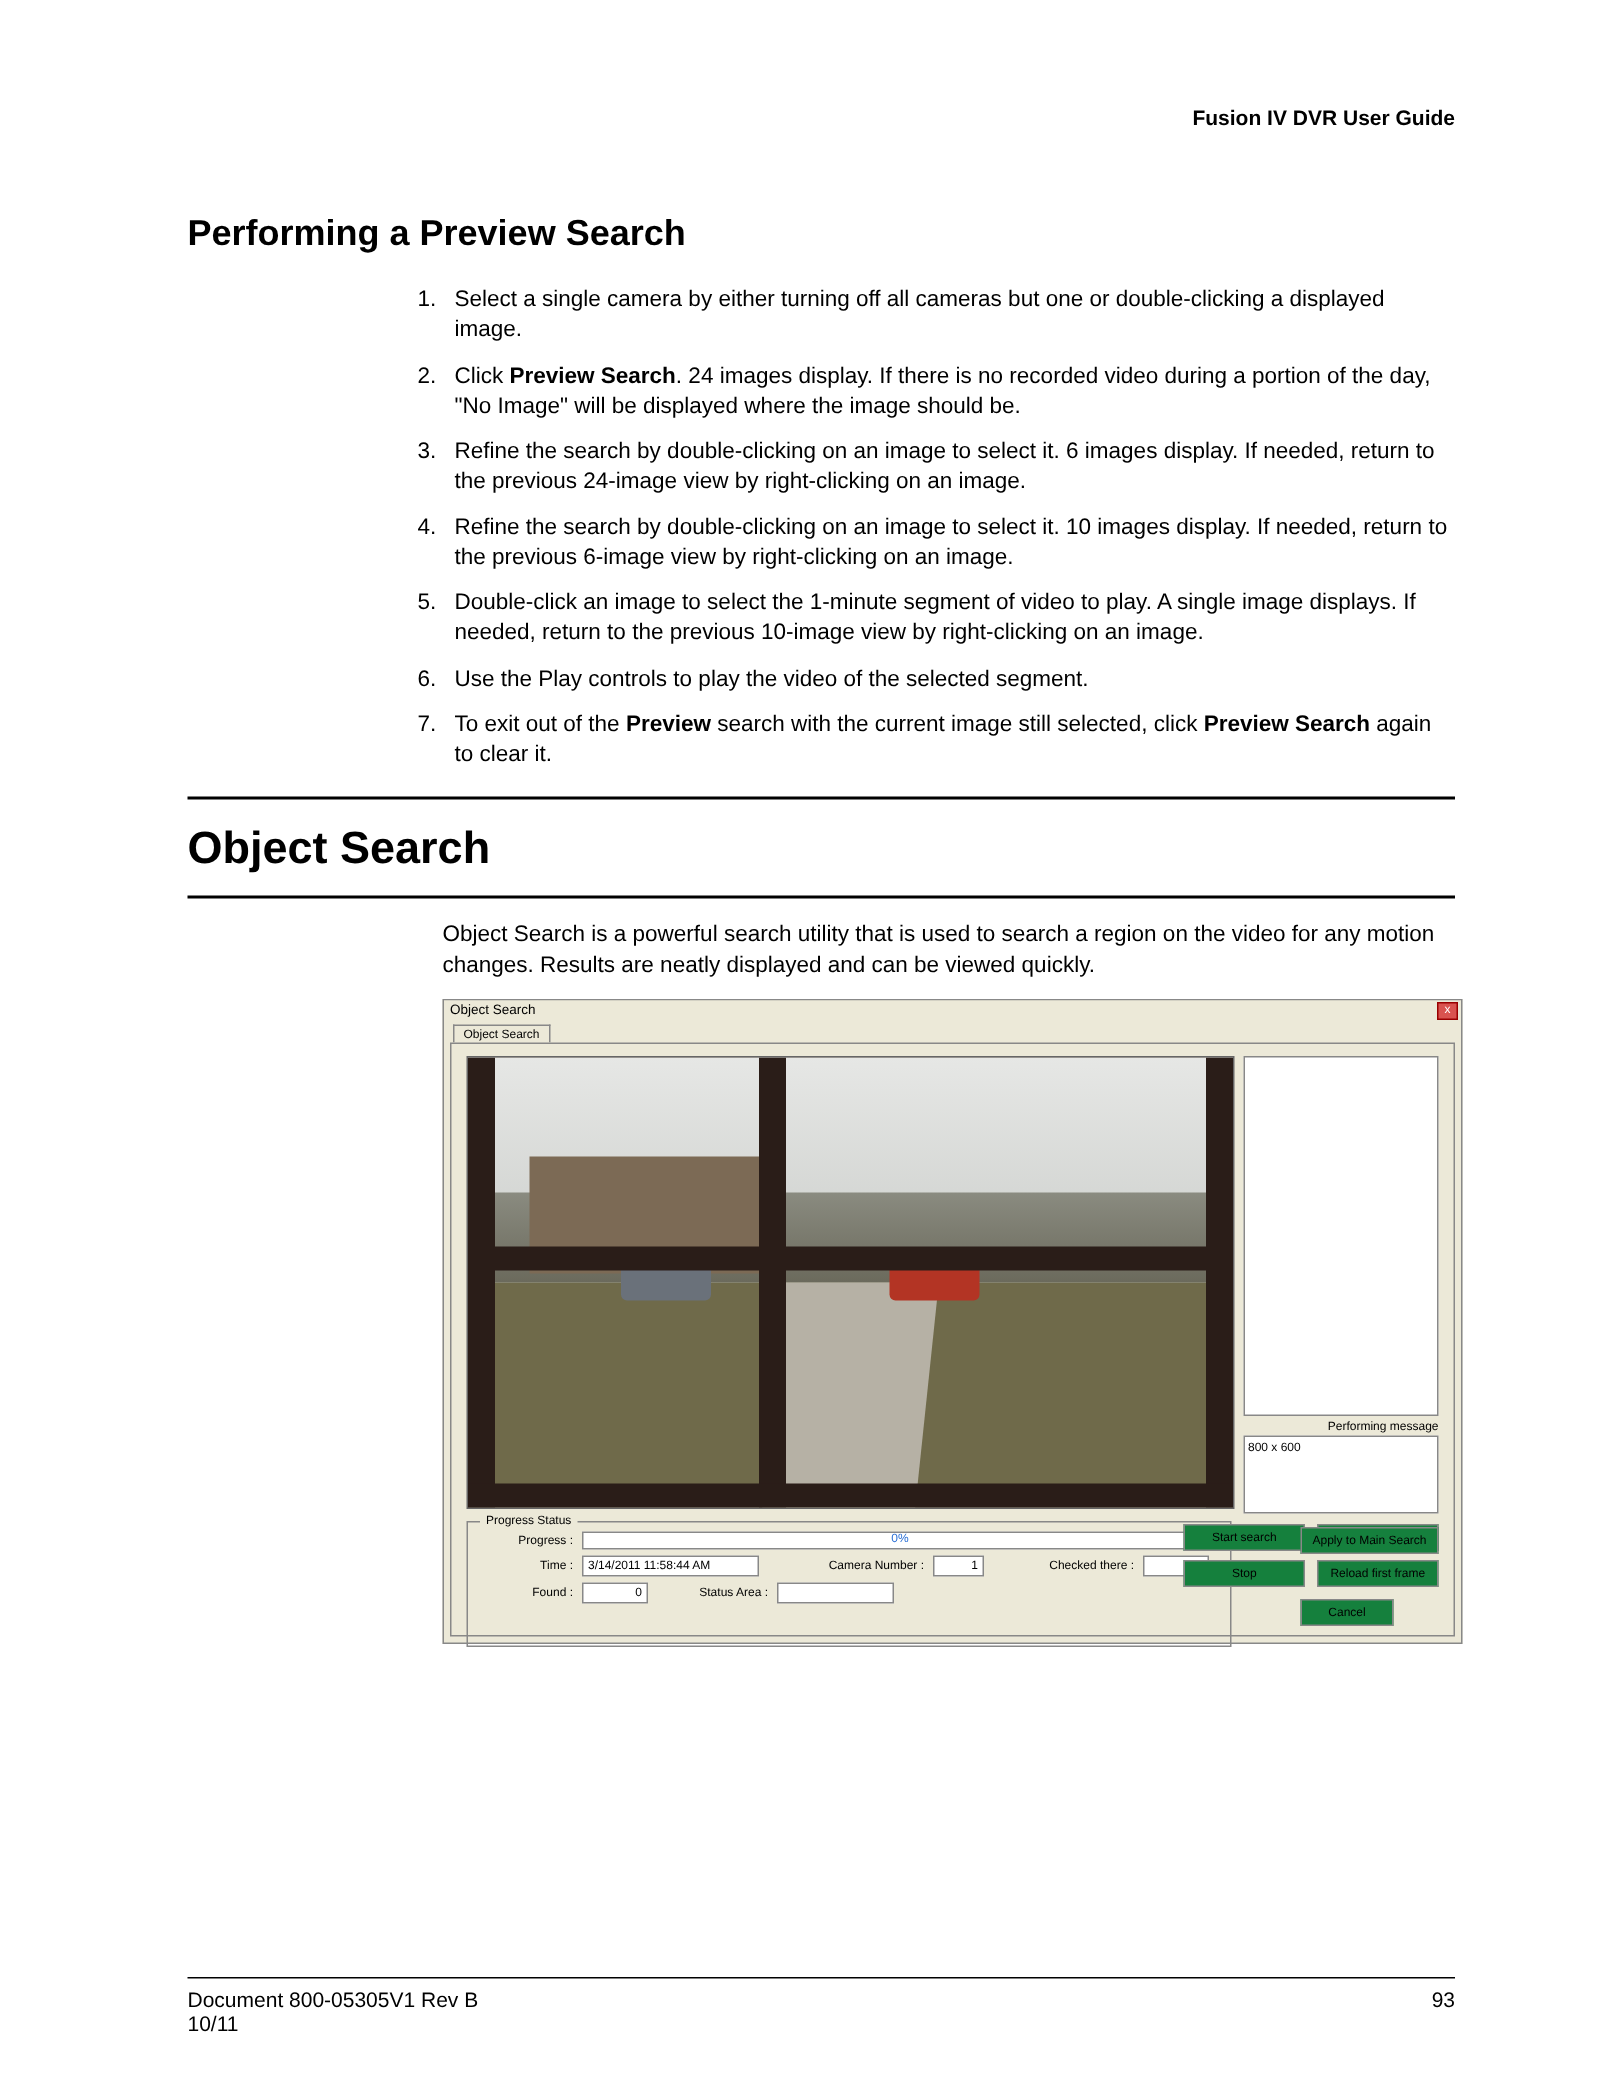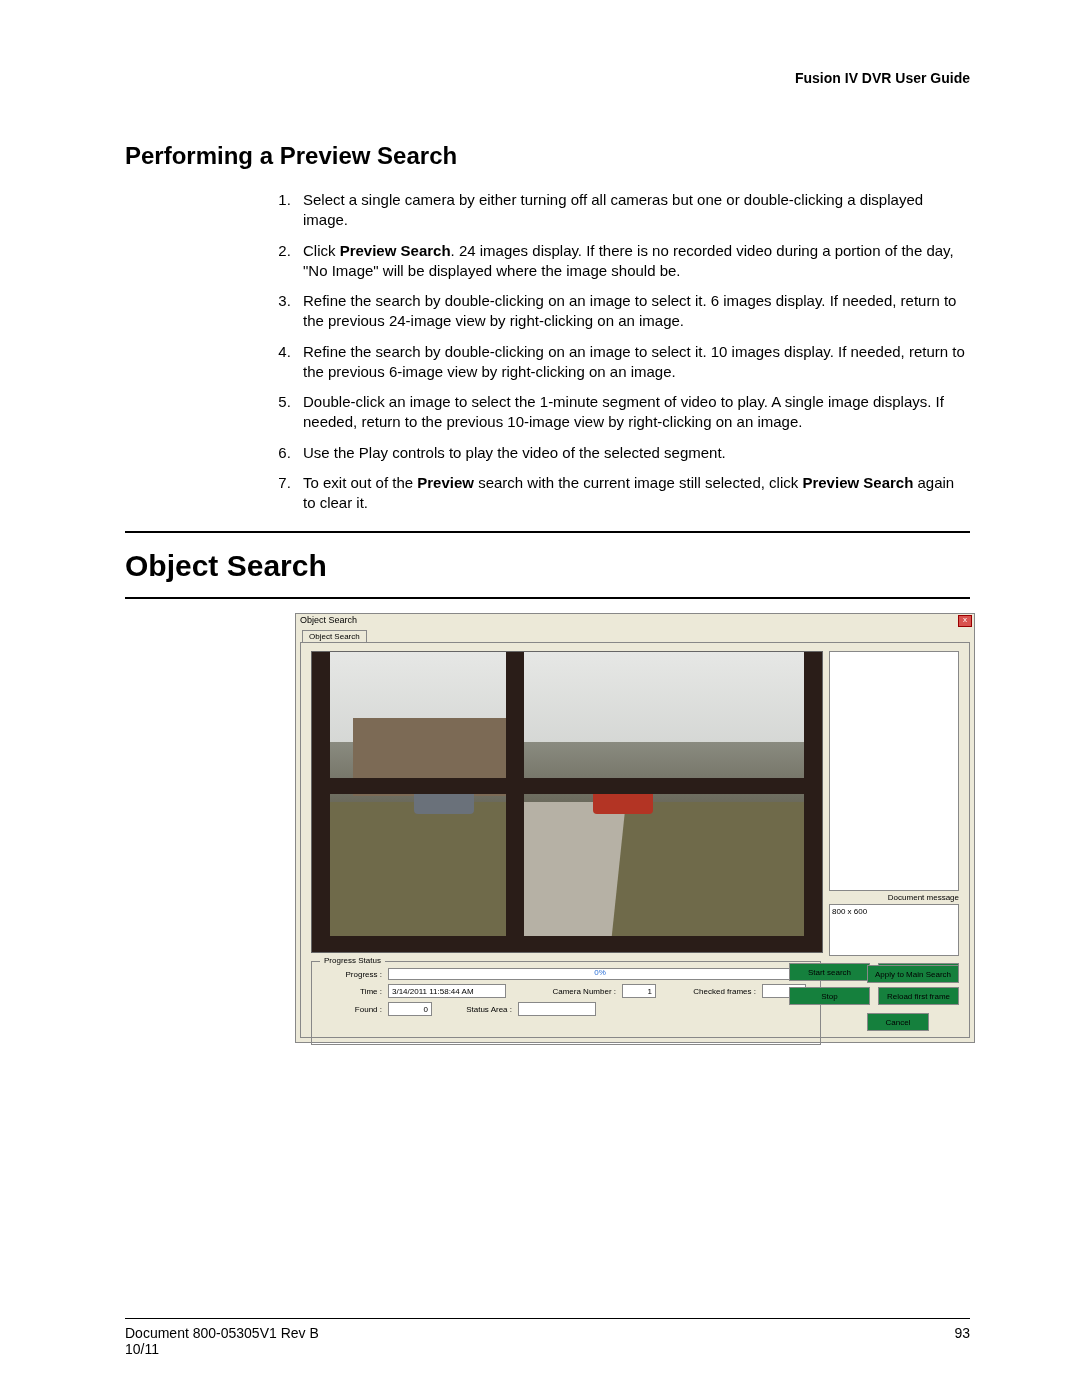--- a/index.html
+++ b/index.html
@@ -62,20 +62,21 @@
     <li>Refine the search by double-clicking on an image to select it.  10 images display. If needed, return to the previous 6-image view by right-clicking on an image.</li>
     <li>Double-click an image to select the 1-minute segment of video to play.  A single image displays.  If needed, return to the previous 10-image view by right-clicking on an image.</li>
     <li>Use the Play controls to play the video of the selected segment.</li>
     <li><span>To exit out of the </span><b>Preview</b><span> search with the current image still selected, click </span><b>Preview Search</b><span> again to clear it.</span></li>
   </ol>
 
   <hr class="rule">
   <div class="h1">Object Search</div>
   <hr class="rule">
 
+  <div class="intro">Object Search is a powerful search utility that is used to search a region on the video for any motion changes.  Results are neatly displayed and can be viewed quickly.</div>
 
   <div class="shot">
     <div class="titlebar">
       <span class="t">Object Search</span>
       <span class="x">x</span>
     </div>
     <div class="tab">Object Search</div>
     <div class="panel">
 
       <div class="video">
@@ -88,40 +89,40 @@
         <div class="car red"></div>
         <div class="beamH" style="top:42%;"></div>
         <div class="beamV" style="left:38%;"></div>
         <div class="beamV" style="left:0;"></div>
         <div class="beamV" style="right:0;"></div>
         <div class="beamH" style="bottom:0;"></div>
       </div>
 
       <div class="side">
         <div class="listbox"></div>
-        <div class="opmsg">Document message</div>
+        <div class="opmsg">Performing message</div>
         <div class="opbox">800 x 600</div>
       </div>
 
       <div class="pstatus">
         <span class="lab">Progress Status</span>
         <div class="row">
           <span class="k">Progress :</span>
           <div class="pbar">
               <span class="pct">0%</span>
             </div>
         </div>
         <div class="row">
           <span class="k">Time :</span>
           <span class="fld" style="width:110px;">3/14/2011 11:58:44 AM</span>
           <span style="width:30px;"></span>
           <span class="k" style="width:80px;">Camera Number :</span>
           <span class="fld" style="width:26px;justify-content:flex-end;">1</span>
           <span style="width:20px;"></span>
-          <span class="k" style="width:80px;">Checked frames :</span>
+          <span class="k" style="width:80px;">Checked there :</span>
           <span class="fld" style="width:36px;justify-content:flex-end;">0</span>
         </div>
         <div class="row">
           <span class="k">Found :</span>
           <span class="fld" style="width:36px;justify-content:flex-end;">0</span>
           <span style="width:20px;"></span>
           <span class="k" style="width:60px;">Status Area :</span>
           <span class="fld" style="width:70px;"></span>
         </div>
       </div>

